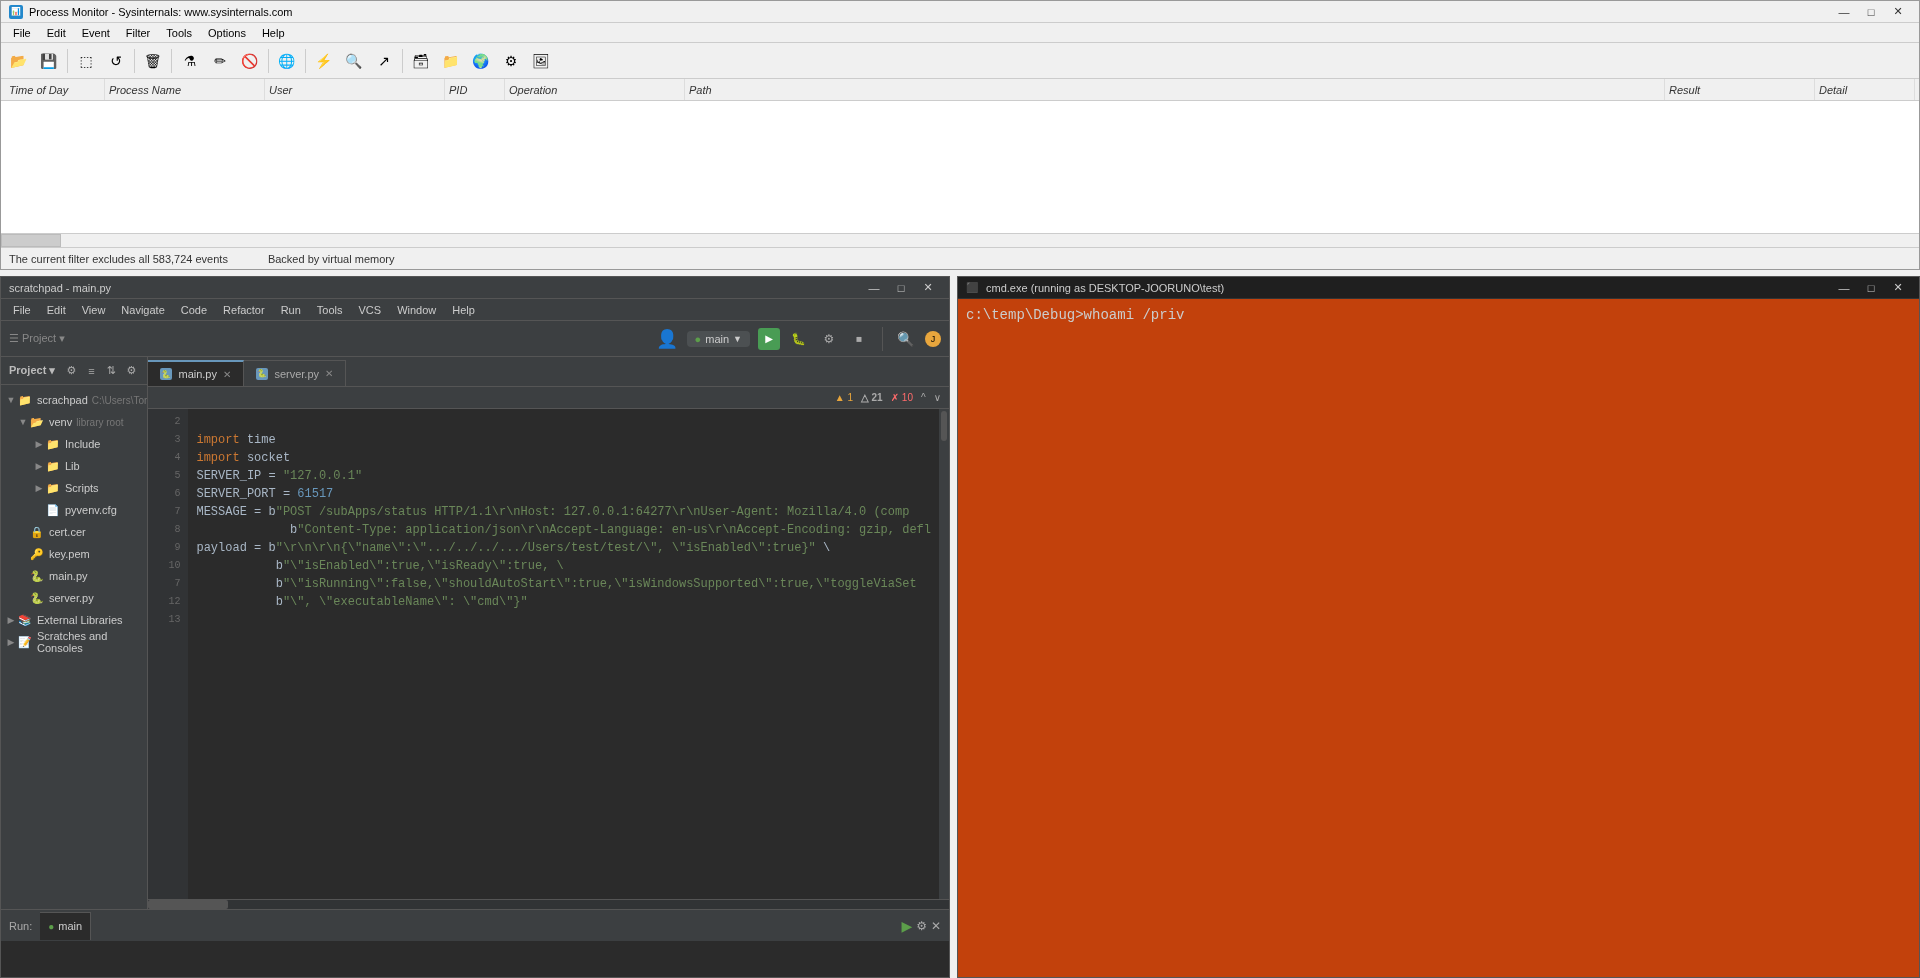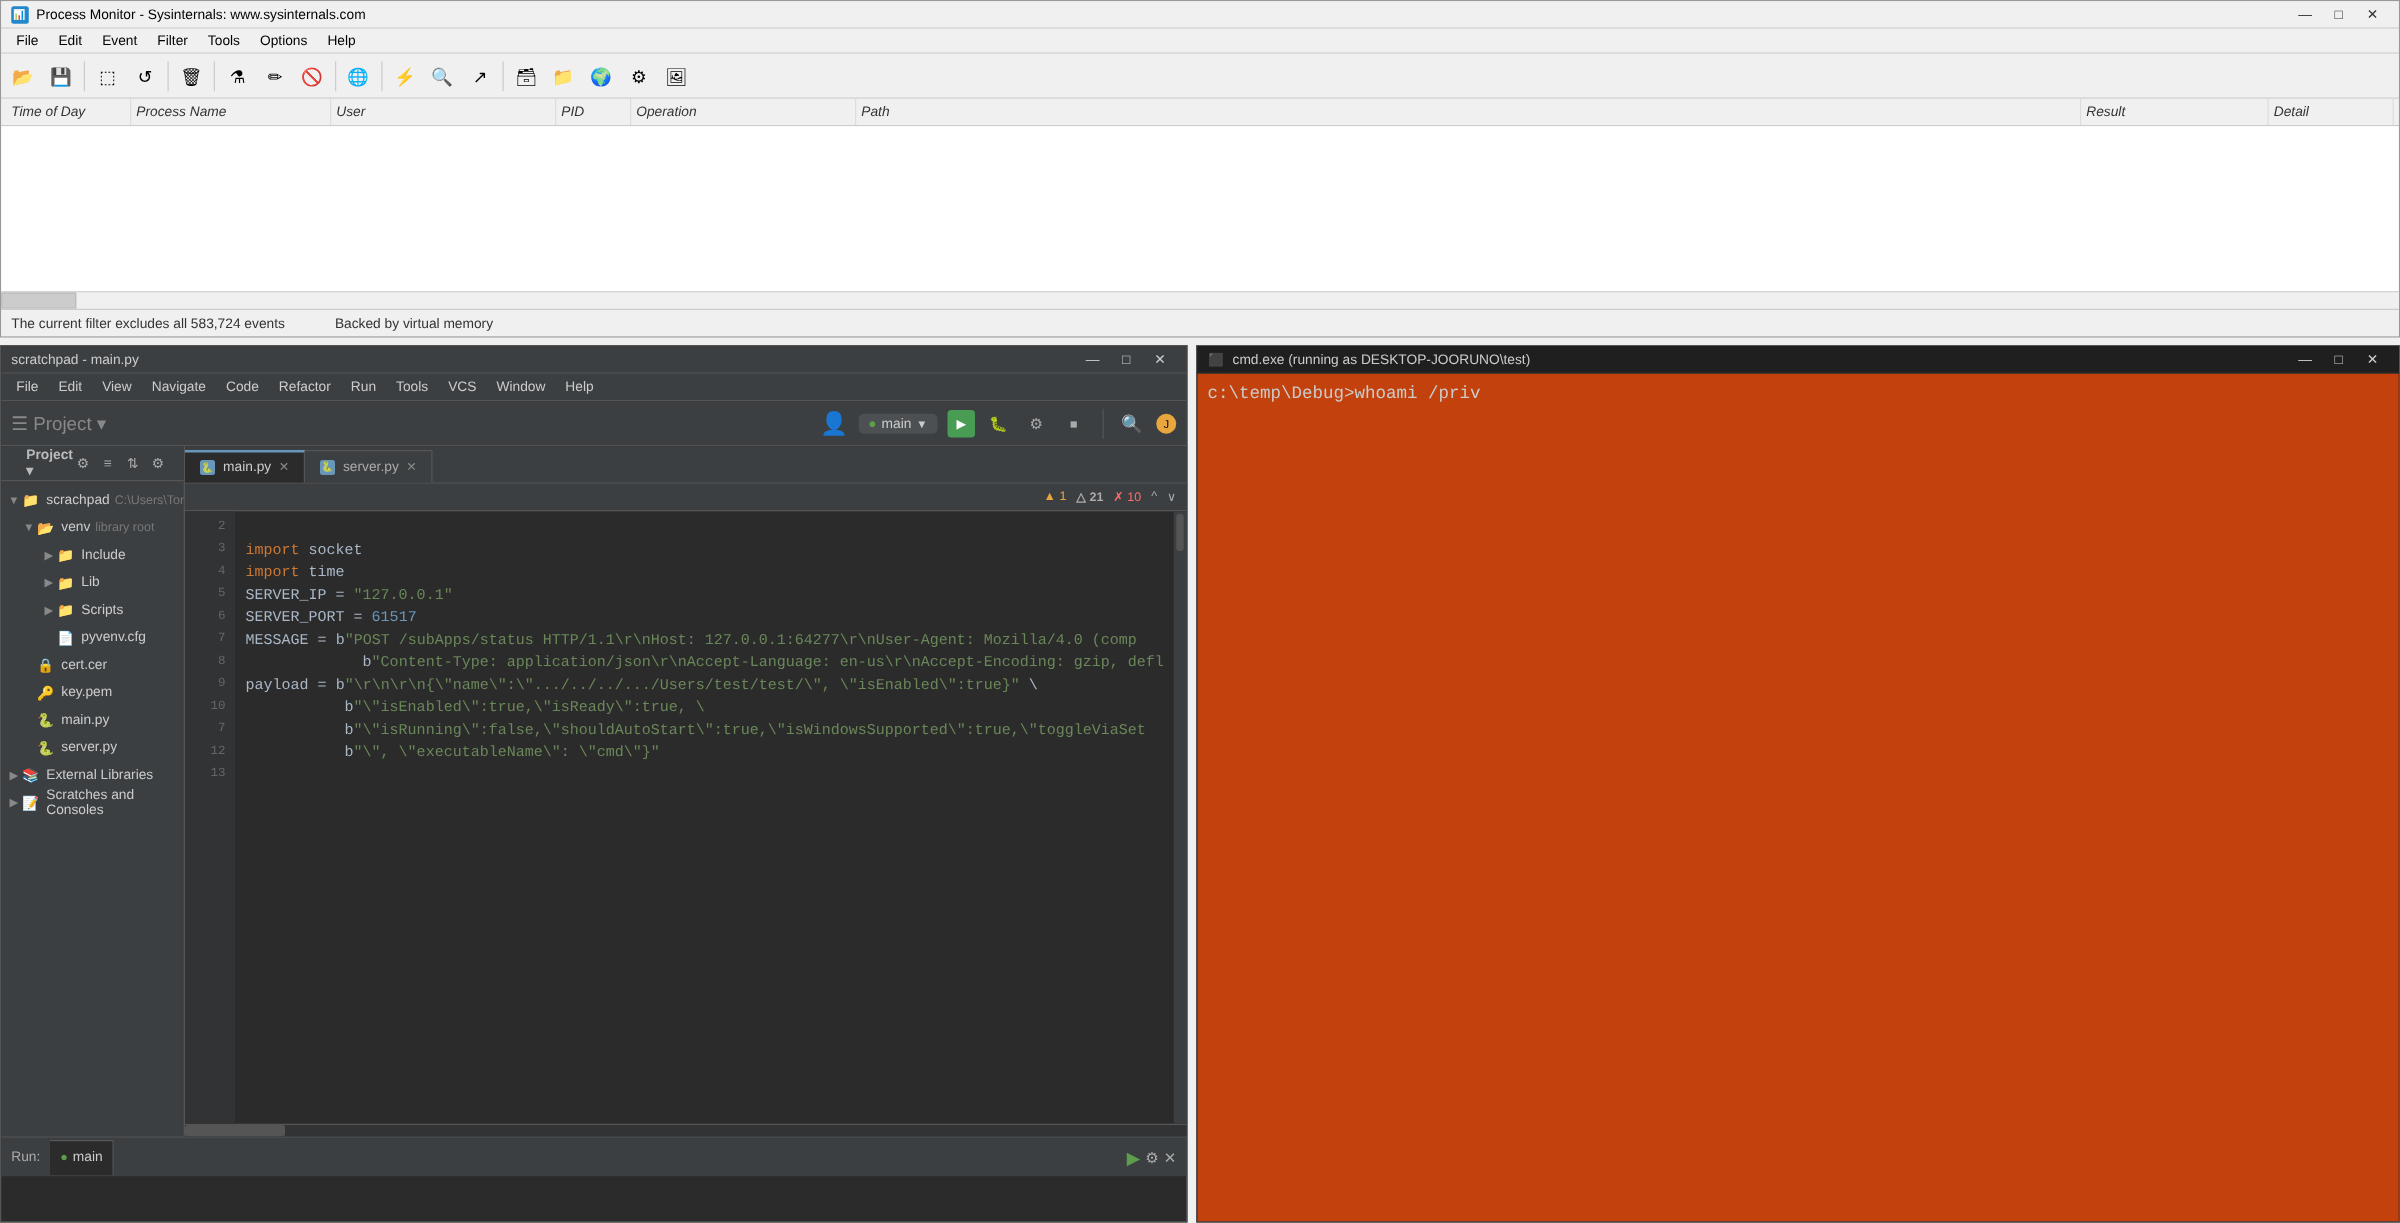--- a/index.html
+++ b/index.html
@@ -255,21 +255,21 @@
       background: #3c3f41;
       border-right: 1px solid #555;
       overflow: hidden;
     }
 
     .pycharm-sidebar-header {
       height: 28px;
       background: #3c3f41;
       display: flex;
       align-items: center;
-      padding: 0 20px;
+      padding: 0 8px;
       justify-content: space-between;
       border-bottom: 1px solid #555;
     }
 
     .pycharm-sidebar-title {
       font-size: 11px;
       color: #bbb;
       font-weight: bold;
     }
 
@@ -632,21 +632,21 @@
     <span class="pycharm-menu-item">Code</span>
     <span class="pycharm-menu-item">Refactor</span>
     <span class="pycharm-menu-item">Run</span>
     <span class="pycharm-menu-item">Tools</span>
     <span class="pycharm-menu-item">VCS</span>
     <span class="pycharm-menu-item">Window</span>
     <span class="pycharm-menu-item">Help</span>
   </div>
 
   <div class="pycharm-toolbar">
-    <span style="font-size:15px;color:#888;">☰ Project ▾</span>
+    <span style="font-size:11px;color:#888;">☰ Project ▾</span>
     <div class="pycharm-toolbar-right">
       <span style="font-size:18px;color:#888;">👤</span>
       <div class="pycharm-run-config">
         <span style="font-size:11px;color:#5c9e4a;">●</span>
         <span>main</span>
         <span style="font-size:9px;">▼</span>
       </div>
       <div class="pycharm-run-btn">▶</div>
       <button style="width:22px;height:22px;background:#3c3f41;border:none;color:#aaa;cursor:pointer;font-size:12px;">🐛</button>
       <button style="width:22px;height:22px;background:#3c3f41;border:none;color:#aaa;cursor:pointer;font-size:12px;">⚙</button>
@@ -783,22 +783,22 @@
           <div>7</div>
           <div>8</div>
           <div>9</div>
           <div>10</div>
           <div>7</div>
           <div>12</div>
           <div>13</div>
         </div>
         <div class="pycharm-code">
           <div>&nbsp;</div>
+          <div><span class="code-import">import</span> <span class="code-var">time</span></div>
           <div><span class="code-import">import</span> <span class="code-var">socket</span></div>
-          <div><span class="code-import">import</span> <span class="code-var">time</span></div>
           <div><span class="code-var">SERVER_IP</span> = <span class="code-string">"127.0.0.1"</span></div>
           <div><span class="code-var">SERVER_PORT</span> = <span class="code-number">61517</span></div>
           <div><span class="code-var">MESSAGE</span> = <span class="code-var">b</span><span class="code-string">"POST /subApps/status HTTP/1.1\r\nHost: 127.0.0.1:64277\r\nUser-Agent: Mozilla/4.0 (comp</span></div>
           <div>&nbsp;&nbsp;&nbsp;&nbsp;&nbsp;&nbsp;&nbsp;&nbsp;&nbsp;&nbsp;&nbsp;&nbsp;&nbsp;<span class="code-var">b</span><span class="code-string">"Content-Type: application/json\r\nAccept-Language: en-us\r\nAccept-Encoding: gzip, defl</span></div>
           <div><span class="code-var">payload</span> = <span class="code-var">b</span><span class="code-string">"\r\n\r\n{\"name\":\".../../../.../Users/test/test/\", \"isEnabled\":true}"</span> \</div>
           <div>&nbsp;&nbsp;&nbsp;&nbsp;&nbsp;&nbsp;&nbsp;&nbsp;&nbsp;&nbsp;&nbsp;<span class="code-var">b</span><span class="code-string">"\"isEnabled\":true,\"isReady\":true, \</span></div>
           <div>&nbsp;&nbsp;&nbsp;&nbsp;&nbsp;&nbsp;&nbsp;&nbsp;&nbsp;&nbsp;&nbsp;<span class="code-var">b</span><span class="code-string">"\"isRunning\":false,\"shouldAutoStart\":true,\"isWindowsSupported\":true,\"toggleViaSet</span></div>
           <div>&nbsp;&nbsp;&nbsp;&nbsp;&nbsp;&nbsp;&nbsp;&nbsp;&nbsp;&nbsp;&nbsp;<span class="code-var">b</span><span class="code-string">"\", \"executableName\": \"cmd\"}"</span></div>
         </div>
         <div class="pycharm-scrollbar-v">

